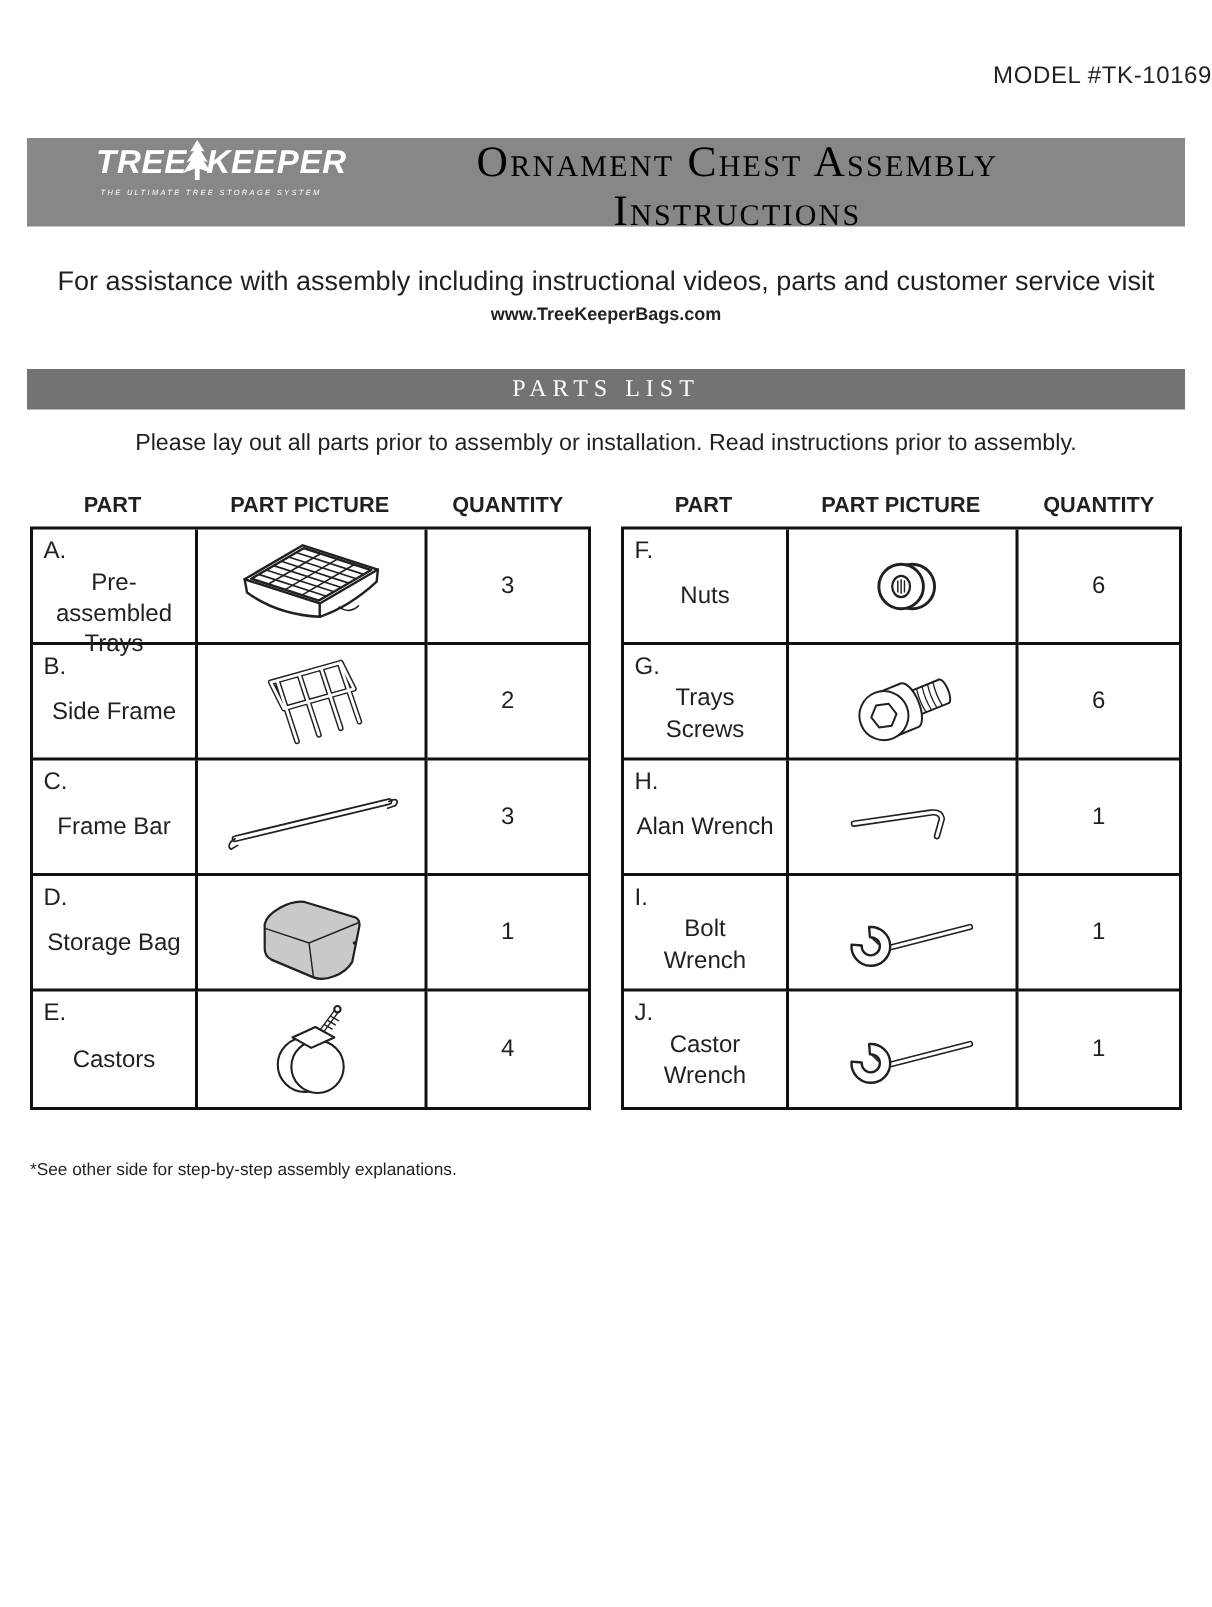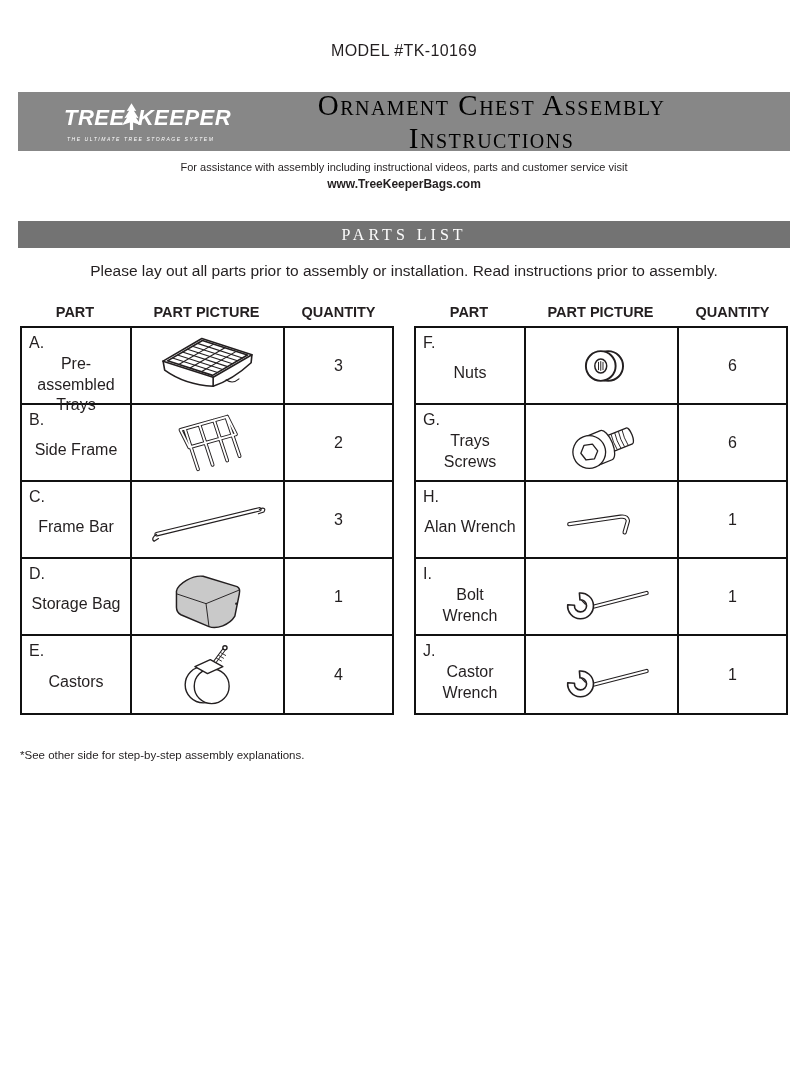--- a/index.html
+++ b/index.html
@@ -1,43 +1,43 @@
 <!DOCTYPE html>
 <html><head>
 <meta charset="utf-8">
 <style>
   * { margin:0; padding:0; box-sizing:border-box; }
   html,body { background:#fff; }
   body {
     width:808px; height:1071px; position:relative; overflow:hidden;
     font-family:"Liberation Sans", sans-serif; color:#231f20;
   }
-  .model { padding-top:42px; text-align:center; font-size:16px; letter-spacing:.4px; }
+  .model { padding-top:42px; text-align:right; font-size:16px; letter-spacing:.4px; }
 
   .top-banner {
     margin:32px 18px 0; height:59px; background:#878787;
-    display:flex; align-items:center;
+    display:flex; align-items:flex-start;
   }
   .logo-block { margin-left:46px; display:flex; flex-direction:column; }
   .logo-text {
     display:flex; align-items:center; color:#fff; font-style:italic;
     font-weight:bold; font-size:22px; letter-spacing:.5px; line-height:1;
   }
   .logo-tree { margin:0 -3px 2px; }
   .logo-tagline {
     color:#fff; font-size:5px; letter-spacing:1.55px; margin-top:2px;
     padding-left:3px; white-space:nowrap; font-style:italic;
   }
   .banner-title {
     flex:1; text-align:center; padding-right:38px;
     font-family:"Liberation Serif", serif; font-variant:small-caps;
     font-size:29px; letter-spacing:1.5px; color:#000000; font-weight:500;
   }
 
-  .assist { margin-top:10px; text-align:center; font-size:11px; }
+  .assist { margin-top:26px; text-align:center; font-size:18px; }
   .assist-url { margin-top:4px; text-align:center; font-size:12px; font-weight:bold; }
 
   .parts-banner {
     margin:30px 18px 0; height:27px; background:#737373;
     display:flex; align-items:center; justify-content:center;
     color:#fdfdfd; font-family:"Liberation Serif", serif;
     font-size:16px; letter-spacing:4px;
   }
   .instruction { margin-top:14px; text-align:center; font-size:15.5px; white-space:pre-line; }
 

